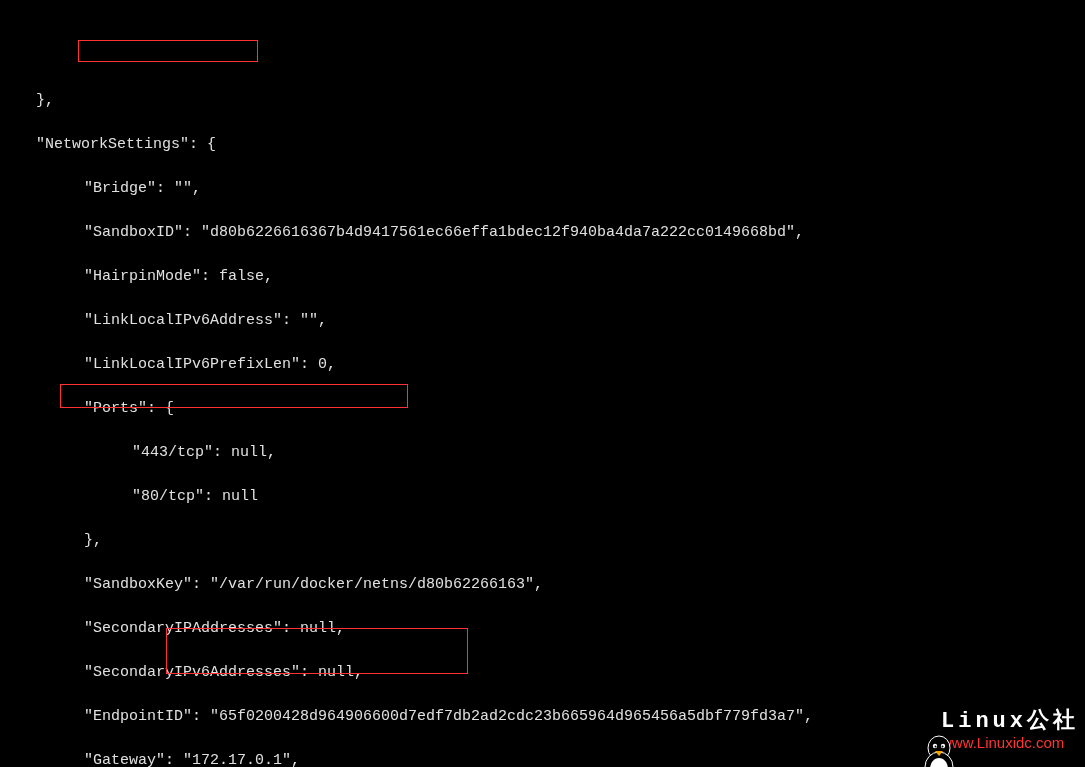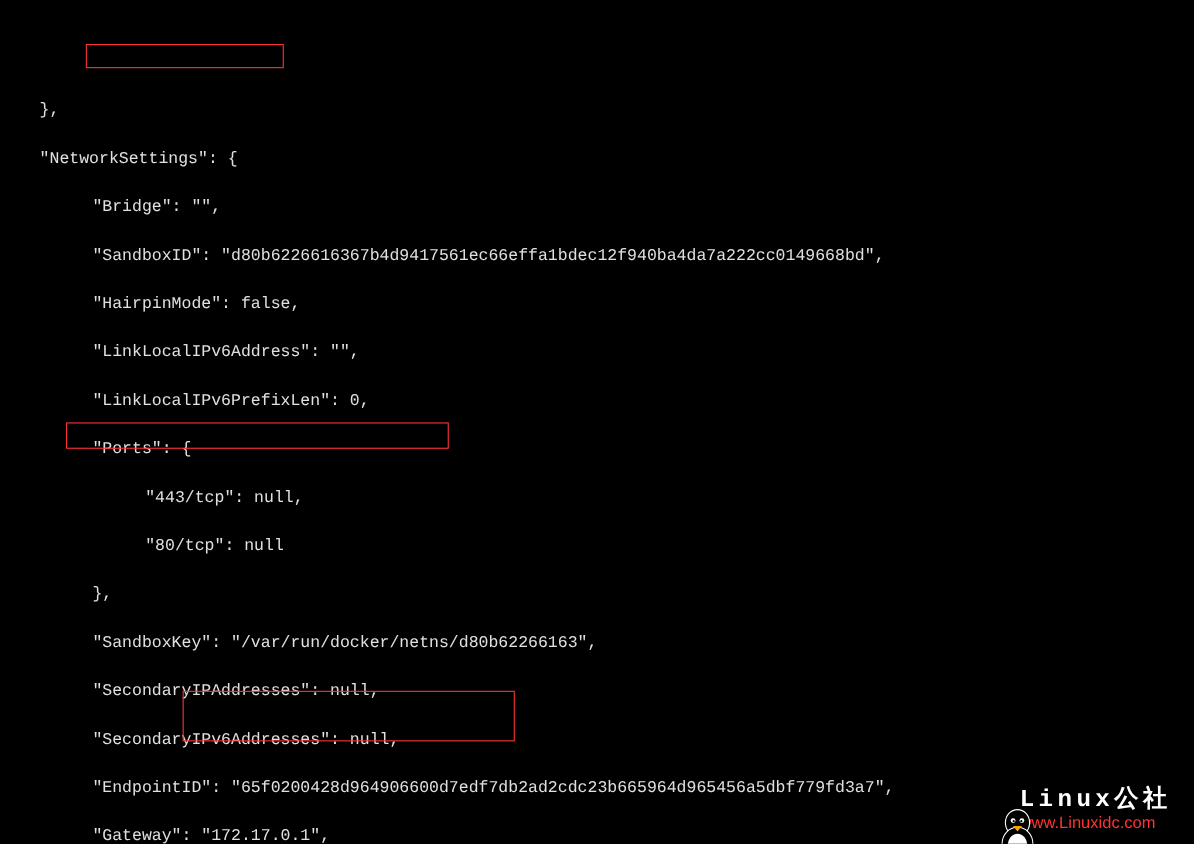--- a/index.html
+++ b/index.html
@@ -24,24 +24,24 @@
     border: 1px solid #ff3333;
     position: absolute;
     pointer-events: none;
   }
   #box-bridge  { left: 78px;  top: 40px;  width: 180px; height: 22px; }
   #box-ipaddr  { left: 60px;  top: 384px; width: 348px; height: 24px; }
   #box-gwip    { left: 166px; top: 628px; width: 302px; height: 46px; }
 
   .watermark {
     position: absolute;
-    right: 20px;
+    right: 6px;
     bottom: 6px;
     display: flex;
-    align-items: center;
+    align-items: flex-start;
     gap: 16px;
     color: #ffffff;
   }
   .watermark .tux {
     width: 44px; height: 50px;
     position: relative;
   }
   .watermark .tux svg { width: 100%; height: 100%; }
   .watermark .txtblock { display: flex; flex-direction: column; line-height: 1; }
   .watermark .cn { font-size: 22px; letter-spacing: 4px; font-weight: 600; color: #fff; }

